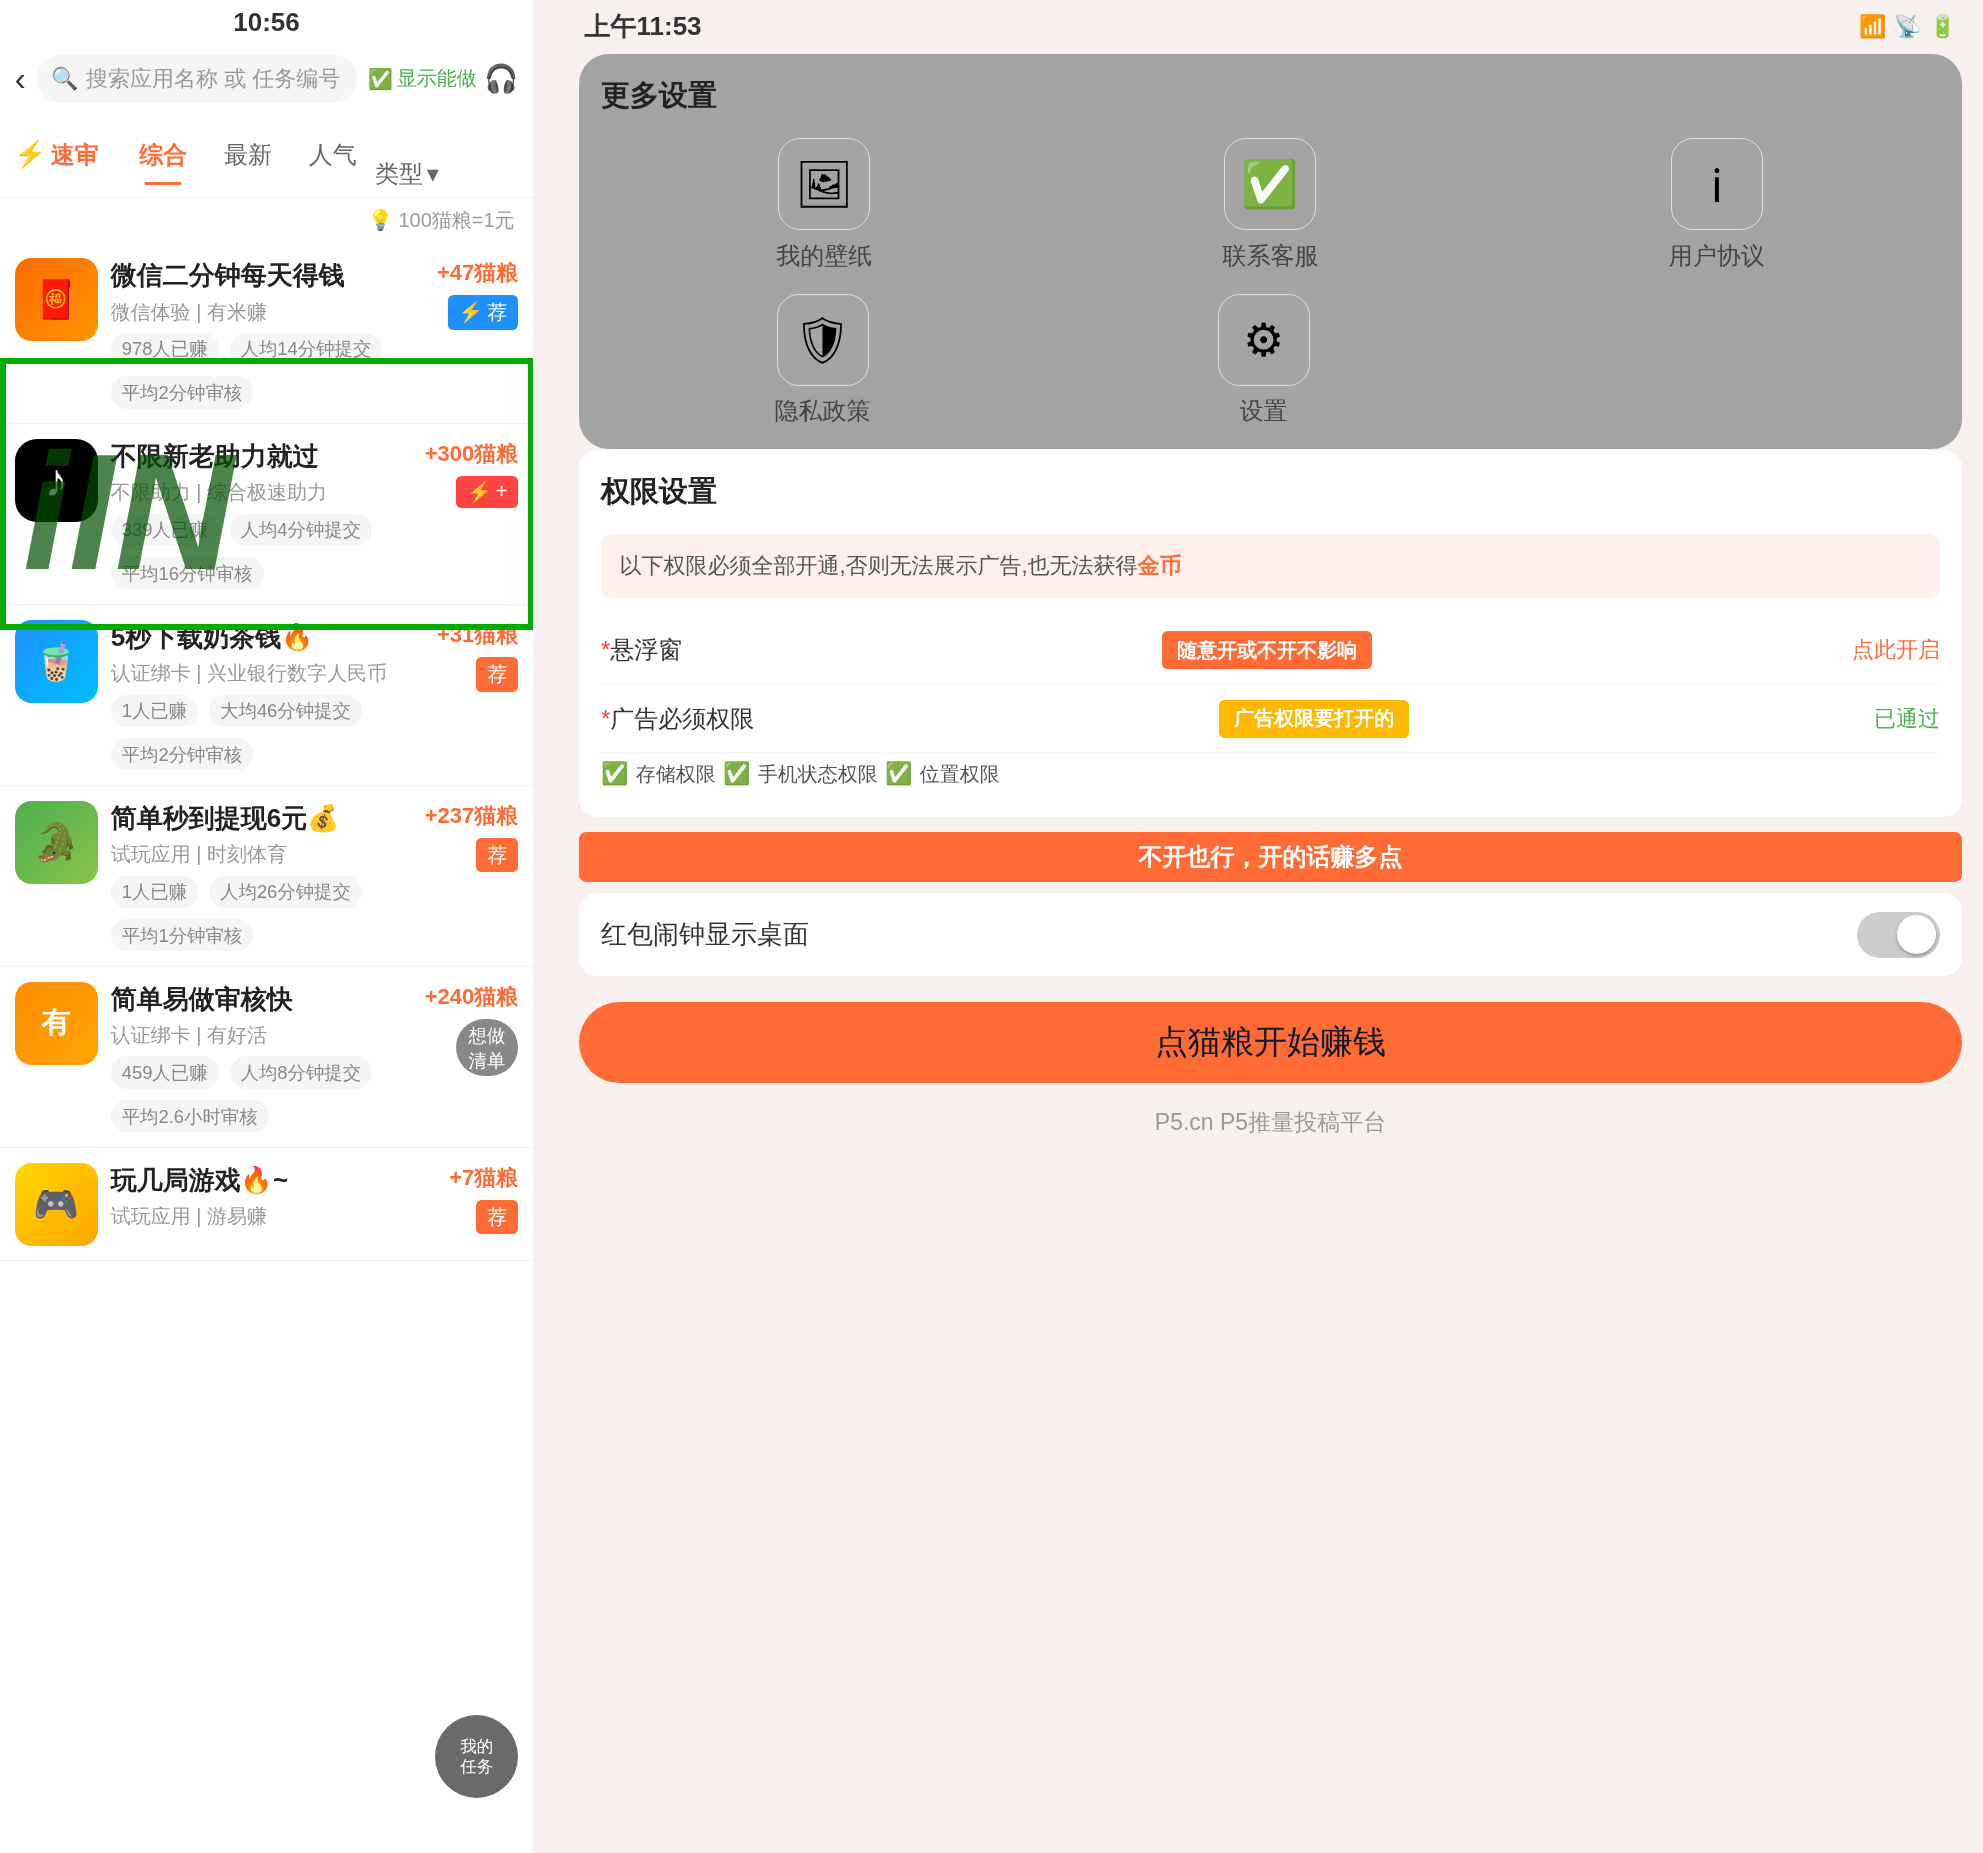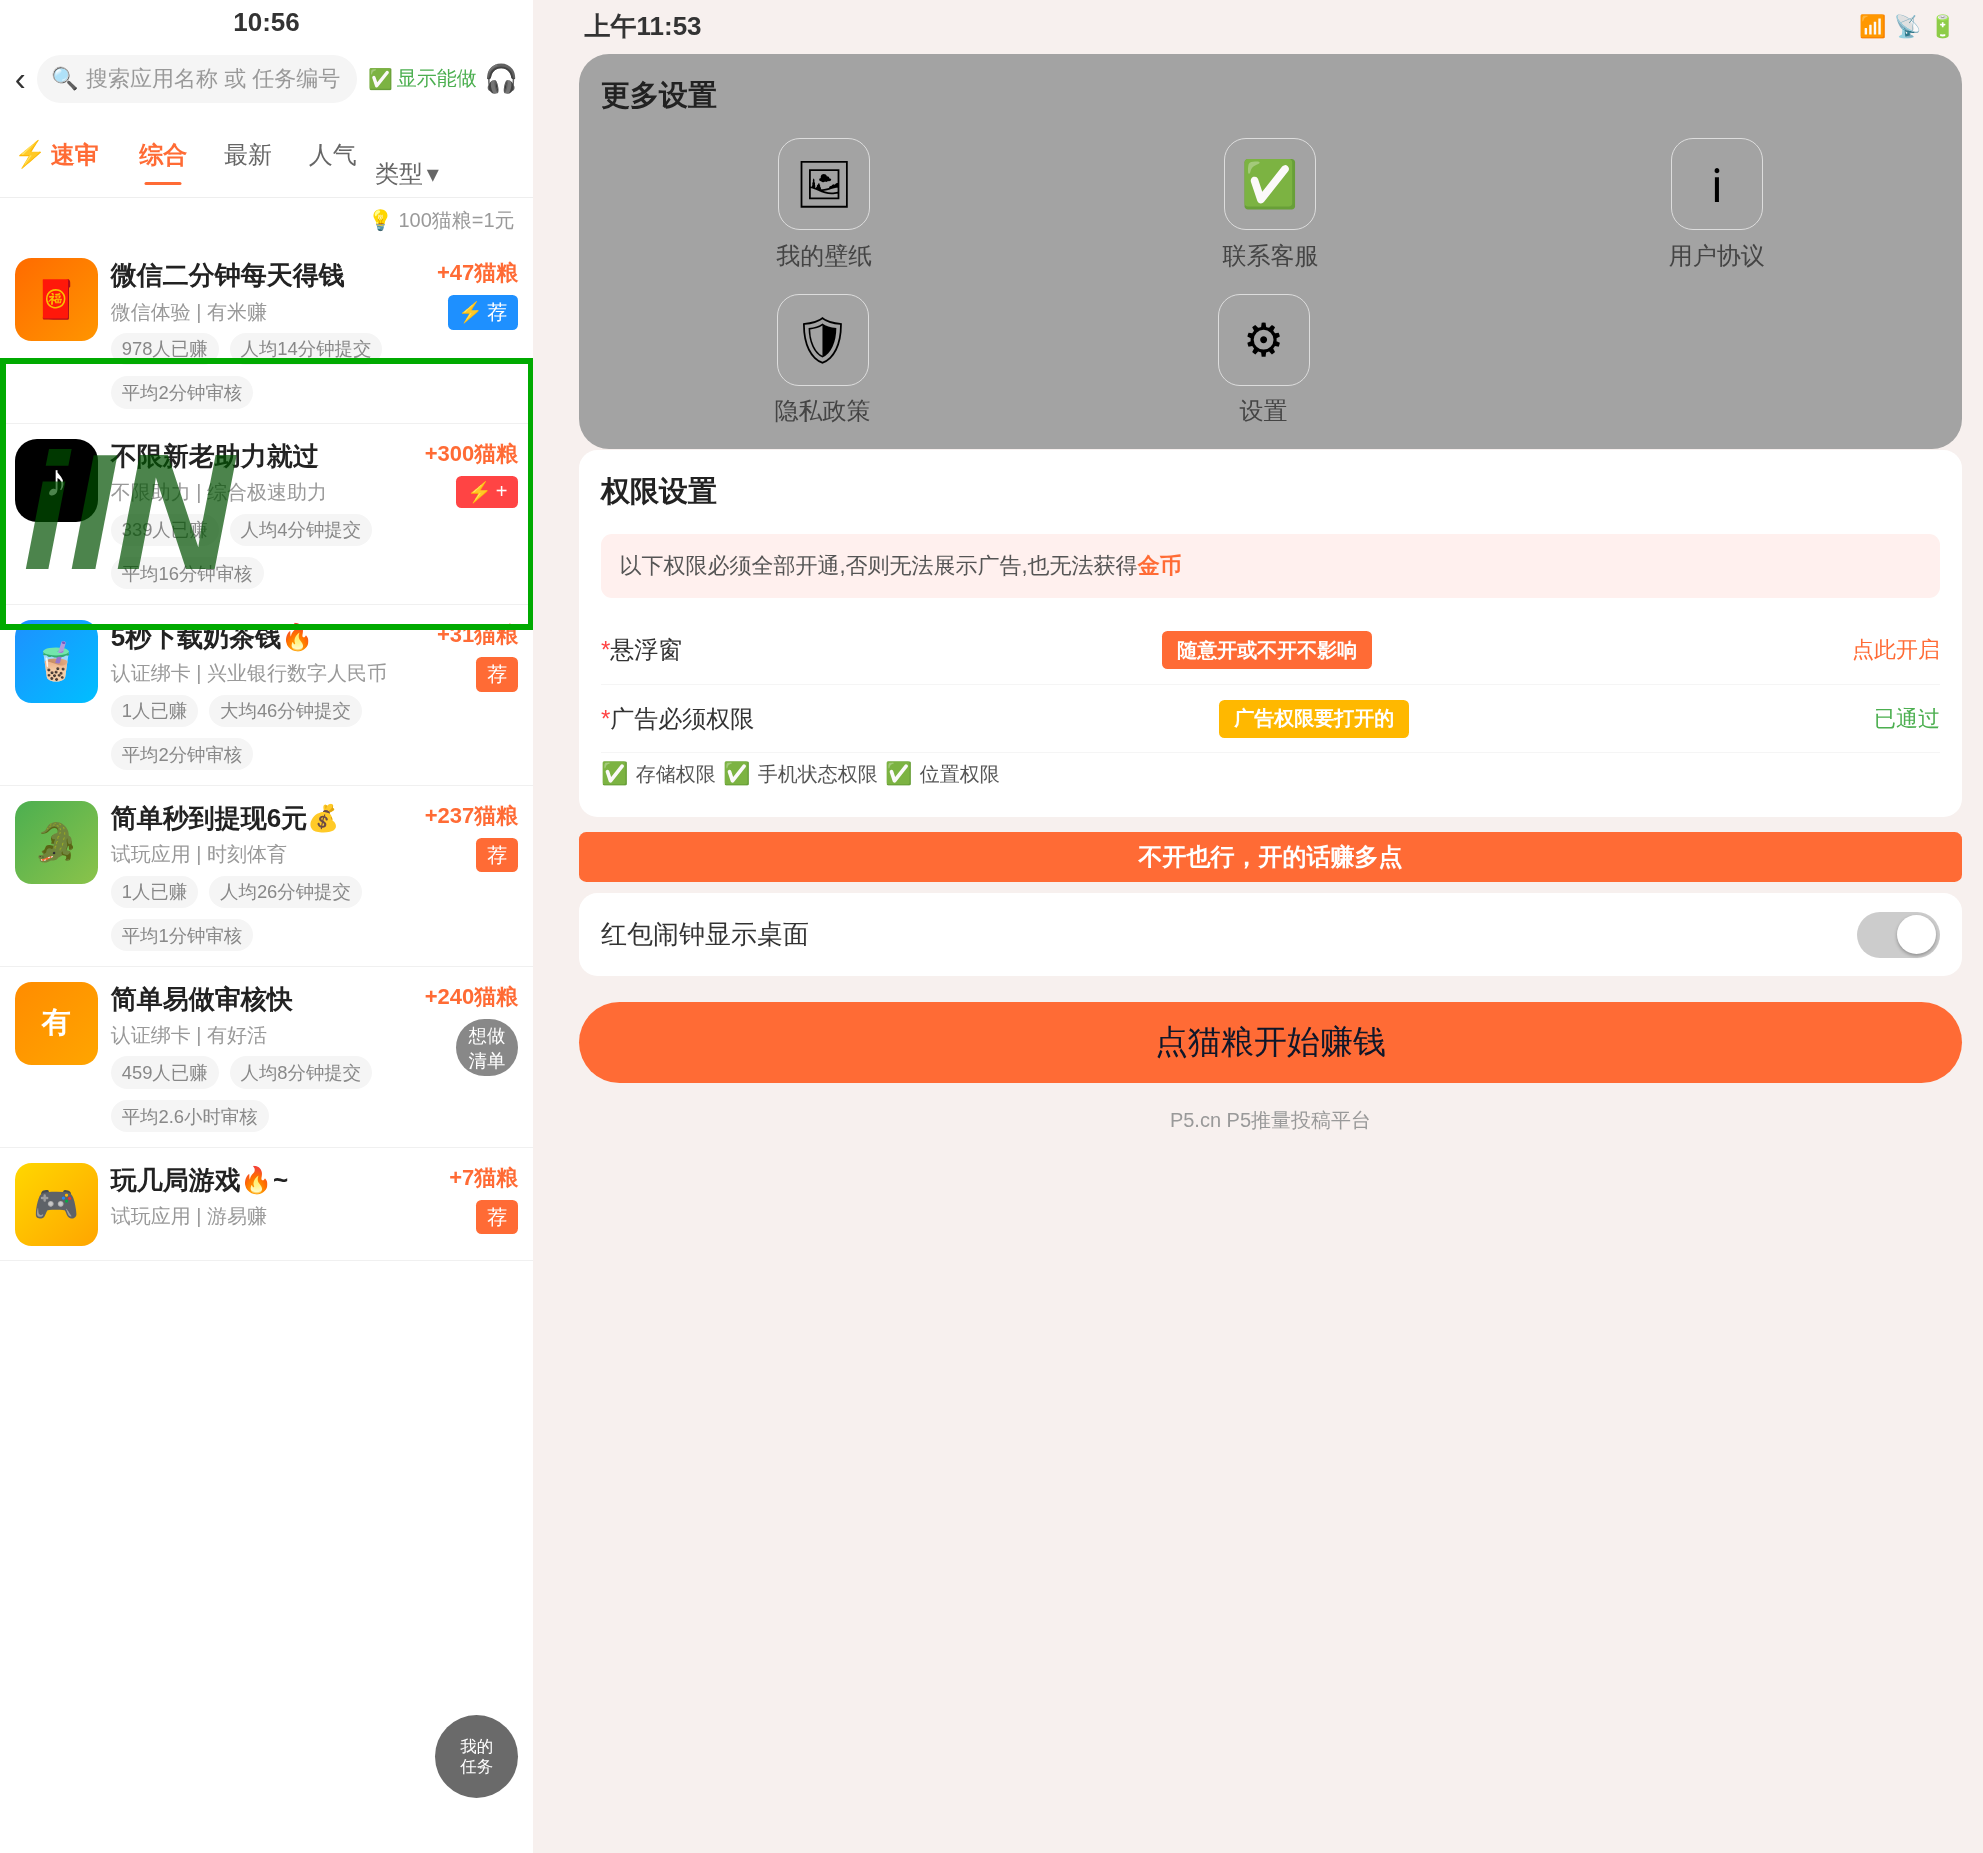--- a/index.html
+++ b/index.html
@@ -537,21 +537,21 @@
 
     .cta-text {
       font-size: 33px;
       font-weight: 400;
       color: #0f172a;
     }
 
     .watermark {
       text-align: center;
       padding: 9.2px;
-      font-size: 20px;
+      font-size: 23px;
       color: #999;
     }
 
     
     .green-border-top {
       position: absolute;
       top: 358px;
       left: 0;
       right: 0;
       height: 5.5px;

